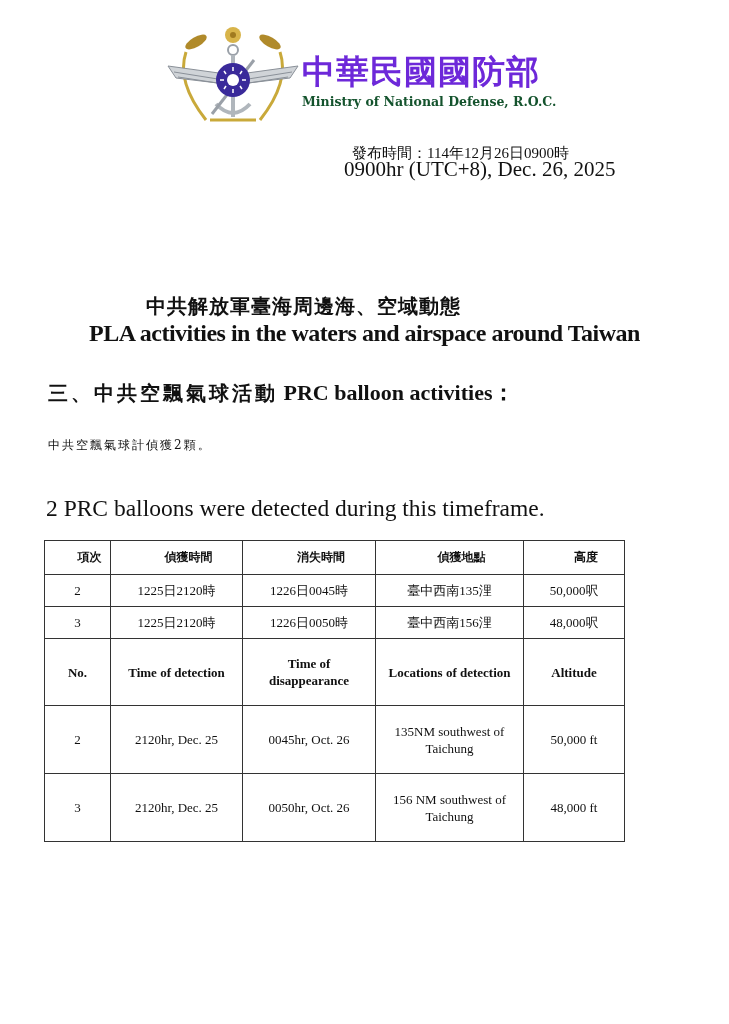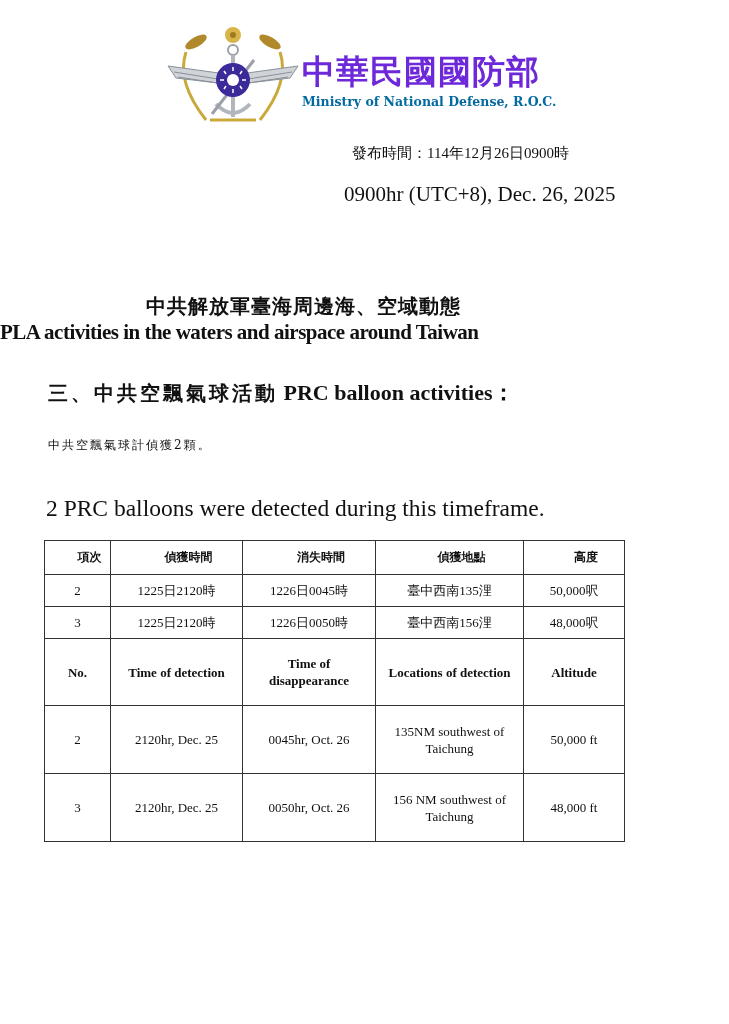--- a/index.html
+++ b/index.html
@@ -1,26 +1,26 @@
 <!DOCTYPE html>
 <html><head>
 <meta charset="utf-8">
 <style>
   html, body { margin:0; padding:0; background:#ffffff; }
   body { width:729px; height:1024px; position:relative; overflow:hidden; color:#111; font-family:"Liberation Serif", "DejaVu Serif", serif; }
   .abs { position:absolute; }
   
   #logo { left:166px; top:22px; width:134px; height:106px; }
   #org-zh { left:302px; top:50px; font-family:"DejaVu Serif", serif; font-size:33px; font-weight:bold; letter-spacing:1px; color:#6d28d9; white-space:nowrap; }
-  #org-en { left:302px; top:94px; font-family:"DejaVu Serif", serif; font-size:12.5px; font-weight:bold; color:#0369a1; white-space:nowrap; }
+  #org-en { left:302px; top:94px; font-family:"DejaVu Serif", serif; font-size:12.5px; font-weight:bold; color:#14532d; white-space:nowrap; }
   #release-zh { left:352px; top:144px; font-size:15px; white-space:nowrap; }
-  #release-en { left:344px; top:182px; font-size:21px; white-space:nowrap; }
+  #release-en { left:344px; top:157px; font-size:21px; white-space:nowrap; }
   
   #title-zh { left:0; width:607px; top:293px; text-align:center; font-family:"DejaVu Serif", serif; font-weight:bold; font-size:20px; letter-spacing:1px; }
-  #title-en { left:0; width:729px; top:320px; text-align:left; font-weight:bold; font-size:21px; letter-spacing:-0.5px; }
+  #title-en { left:0; width:729px; top:320px; text-align:center; font-weight:bold; font-size:24px; letter-spacing:-0.5px; }
   #section-heading { left:48px; top:378px; font-weight:bold; font-size:22px; white-space:nowrap; }
   #section-heading .zh { font-family:"DejaVu Serif", serif; font-size:20px; letter-spacing:3px; }
   #summary-zh { left:48px; top:437px; font-family:"DejaVu Serif", serif; font-size:12px; letter-spacing:2px; white-space:nowrap; }
   #summary-en { left:46px; top:495px; font-size:23.5px; white-space:nowrap; }
   
   #data-table { left:44px; top:540px; border-collapse:collapse; table-layout:fixed; }
   #data-table td { border:1.5px solid #333; text-align:center; vertical-align:middle; padding:0 4px; font-size:13px; line-height:17px; }
   #data-table .hdr { font-weight:bold; }
   #data-table .zhhdr { font-family:"DejaVu Serif", serif; font-weight:bold; font-size:12px;padding-left:28px; }
   #data-table .zhcell { font-size:13px; }

